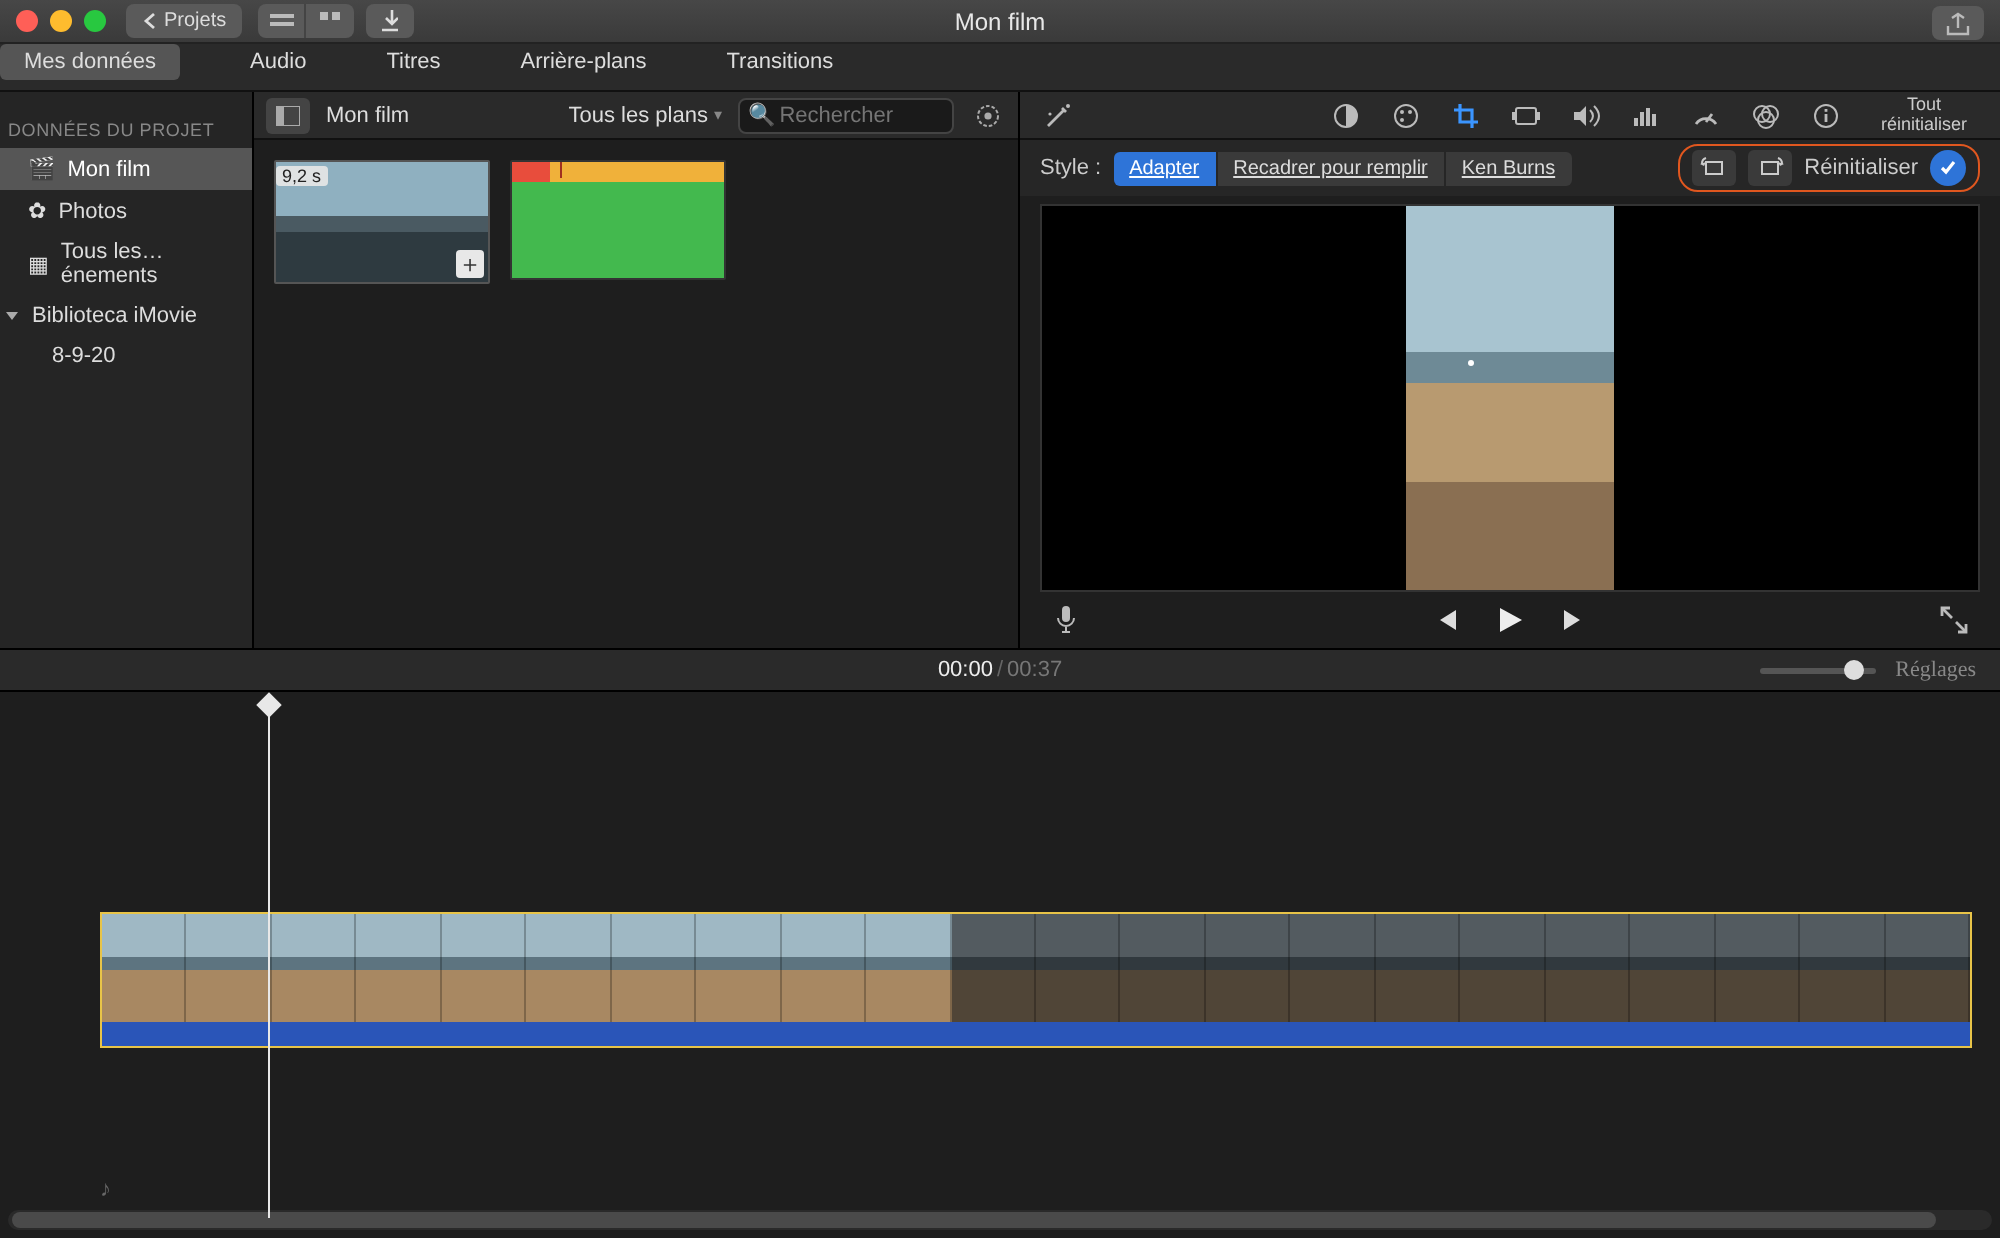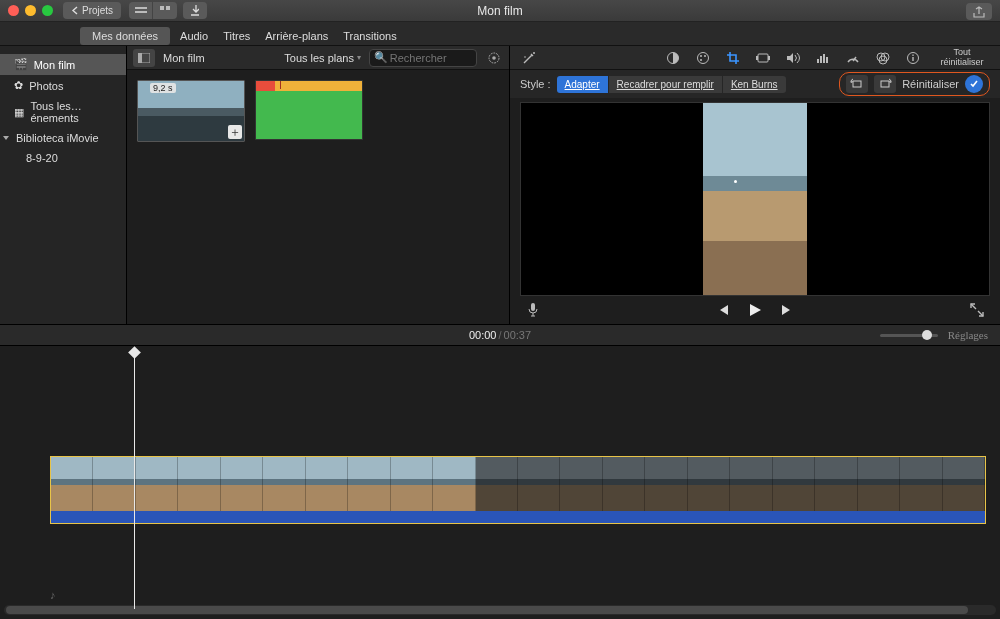--- a/index.html
+++ b/index.html
@@ -10,21 +10,21 @@
   .dot.r{background:#ff5f57;} .dot.y{background:#febc2e;} .dot.g{background:#28c840;}
   .tb-btn { margin-left:10px; background:#5a5a5a; color:#ddd; border-radius:4px; padding:2px 8px; height:17px; display:flex; align-items:center; gap:4px; font-size:10px;}
   .tb-seg { margin-left:8px; display:flex; }
   .tb-seg .seg { background:#5a5a5a; width:24px; height:17px; display:flex; align-items:center; justify-content:center; color:#bbb;}
   .tb-seg .seg:first-child{border-radius:4px 0 0 4px; border-right:1px solid #444;}
   .tb-seg .seg:last-child{border-radius:0 4px 4px 0;}
   .title-center { position:absolute; left:0; right:0; text-align:center; font-size:12px; color:#e8e8e8; pointer-events:none;}
   .share-btn { position:absolute; right:8px; top:3px; width:26px; height:17px; background:#5a5a5a; border-radius:4px; display:flex; align-items:center; justify-content:center;}
   svg { display:block; }
 
-  .tabsbar { height:24px; background:#2a2a2a; display:flex; align-items:flex-end; padding-left:80px; gap:5px; border-bottom:1px solid #111;}
+  .tabsbar { height:24px; background:#2a2a2a; display:flex; align-items:flex-start; gap:30px; border-bottom:1px solid #111;}
   .tab { font-size:11px; color:#ddd; padding:3px 5px;}
   .tab.active { background:#555; border-radius:3px; padding:3px 12px; font-weight:500;}
 
   .upper { height:278px; display:flex; background:#1e1e1e; }
   .sidebar { width:127px; background:#252525; border-right:1px solid #000; padding-top:8px;}
   .sb-head { font-size:9px; color:#888; text-transform:uppercase; padding:6px 8px 4px 4px; letter-spacing:.3px;}
   .sb-item { padding:4px 8px 4px 14px; font-size:11px; color:#ddd; display:flex; align-items:center; gap:6px;}
   .sb-item.sel { background:#565656; color:#fff;}
   .sb-sub { padding-left:26px; }
   .disc { display:inline-block; width:0;height:0;border-left:4px solid #aaa;border-top:3px solid transparent;border-bottom:3px solid transparent; transform:rotate(90deg); margin-right:2px;}
@@ -34,21 +34,21 @@
   .br-icon { width:22px; height:18px; background:#444; border-radius:3px; display:flex;align-items:center;justify-content:center;}
   .br-title { font-size:11px; color:#ddd; flex:0 0 90px;}
   .dropdown { font-size:11px; color:#ddd; display:flex; align-items:center; gap:3px; margin-left:auto;}
   .chev{font-size:8px;color:#888;}
   .search { display:flex; align-items:center; background:#1a1a1a; border:1px solid #444; border-radius:4px; height:18px; width:108px; padding:0 4px;}
   .search input { background:transparent; border:none; outline:none; color:#ccc; font-size:11px; width:80px;}
   .gear { width:18px;height:18px; display:flex;align-items:center;justify-content:center;}
 
   .br-body { flex:1; padding:10px; display:flex; gap:10px; align-items:flex-start;}
   .thumb { width:108px; height:62px; border:1px solid #555; position:relative; background:linear-gradient(#8fb0c0 45%, #4a5a62 45% 58%, #2e3a40 58%); border-radius:1px;}
-  .thumb .dur { position:absolute; top:2px; left:12px; background:rgba(230,230,230,.92); color:#222; font-size:9px; padding:0 3px; border-radius:2px;}
+  .thumb .dur { position:absolute; top:2px; left:0; background:rgba(230,230,230,.92); color:#222; font-size:9px; padding:0 3px; border-radius:2px;}
   .thumb .plus { position:absolute; bottom:2px; right:2px; width:14px;height:14px; background:#e8e8e8; color:#333; font-size:12px; display:flex;align-items:center;justify-content:center; border-radius:2px;}
   .audioth { width:108px; height:60px; background:#43b94e; border:1px solid #333; border-radius:1px; position:relative;}
   .audioth::before{content:"";position:absolute;top:0;left:0;right:0;height:10px;background:linear-gradient(90deg,#e84d3c 0 18%, #f0b13a 18% 100%);}
   .audioth::after{content:"";position:absolute;top:0;left:24px;width:1px;height:8px;background:#a03020;}
 
   .viewer { flex:1; display:flex; flex-direction:column; background:#1e1e1e;}
   .v-tools { height:24px; display:flex; align-items:center; gap:12px; padding:0 10px; background:#2a2a2a; border-bottom:1px solid #111;}
   .v-tools .sp { flex:1;}
   .ticon { width:18px; height:18px; display:flex; align-items:center; justify-content:center; color:#bbb;}
   .ticon.active { color:#2e8fff;}
@@ -136,20 +136,21 @@
   <span class="tab active">Mes données</span>
   <span class="tab">Audio</span>
   <span class="tab">Titres</span>
   <span class="tab">Arrière-plans</span>
   <span class="tab">Transitions</span>
 </div>
 
 <div class="upper">
 
   <div class="sidebar">
+    <div class="sb-head">DONNÉES DU PROJET</div>
     <div class="sb-item sel">
       <span>🎬</span>
       <span>Mon film</span>
     </div>
     <div class="sb-item">
       <span>✿</span>
       <span>Photos</span>
     </div>
     <div class="sb-item">
       <span>▦</span>

